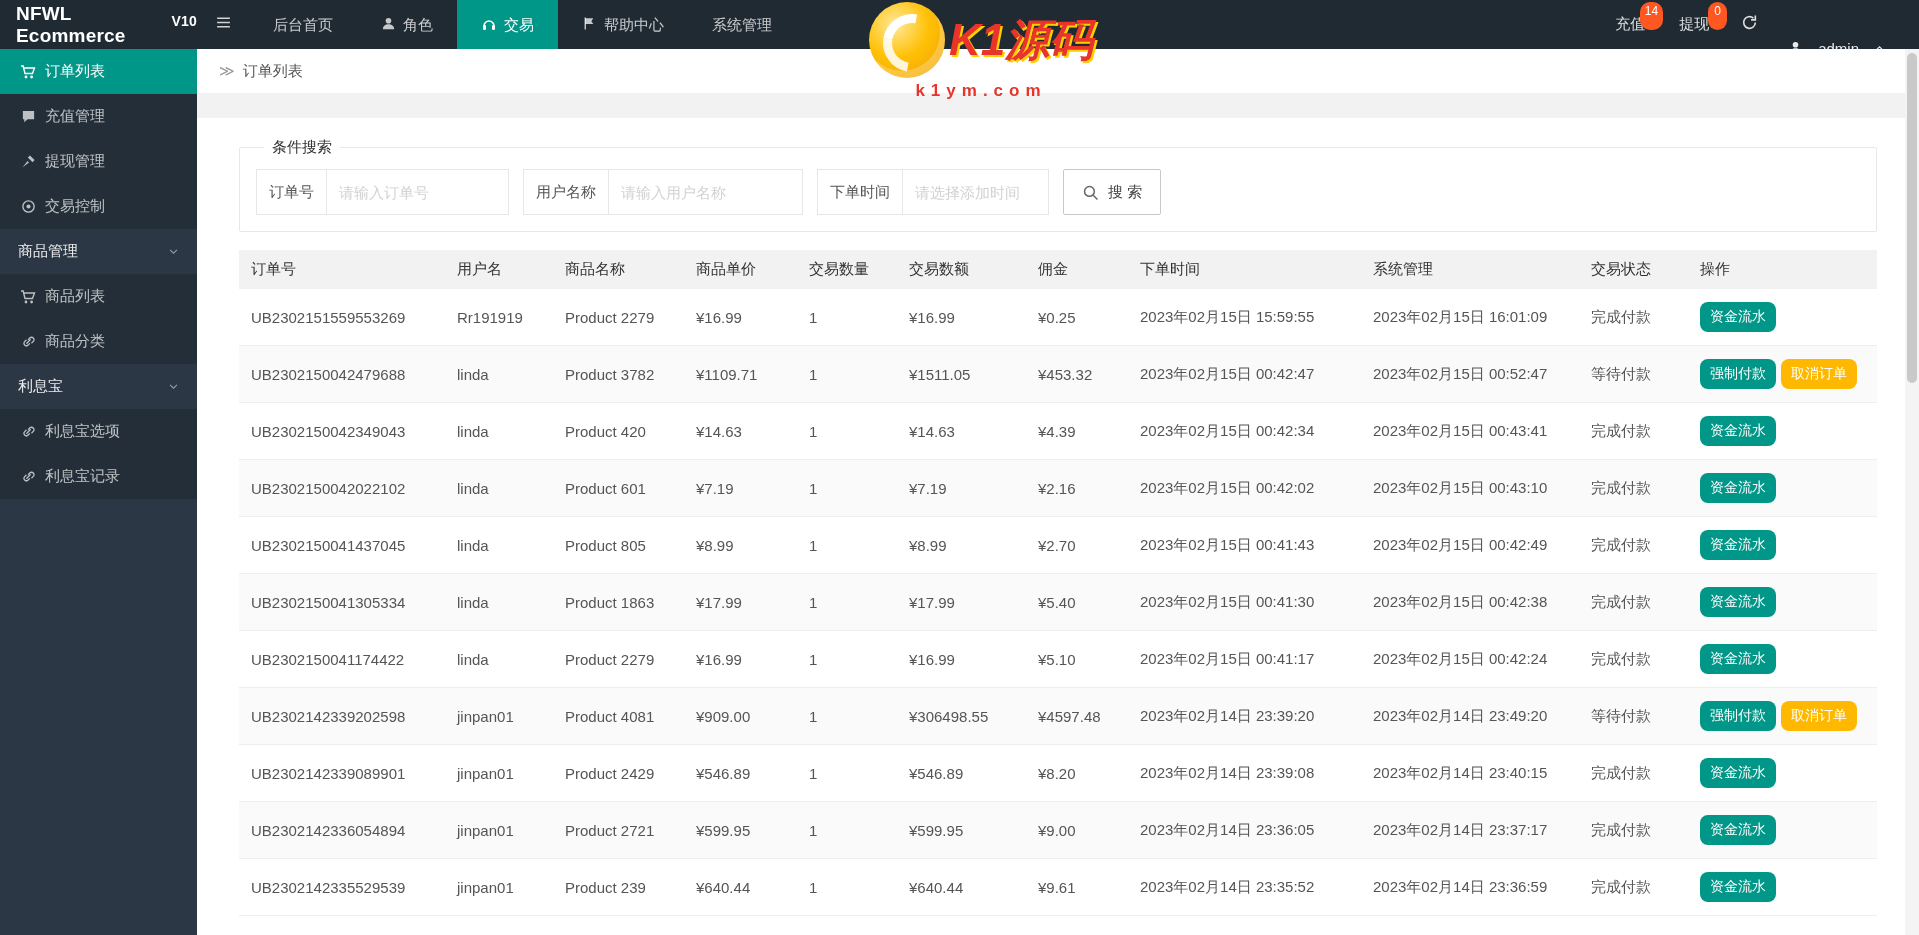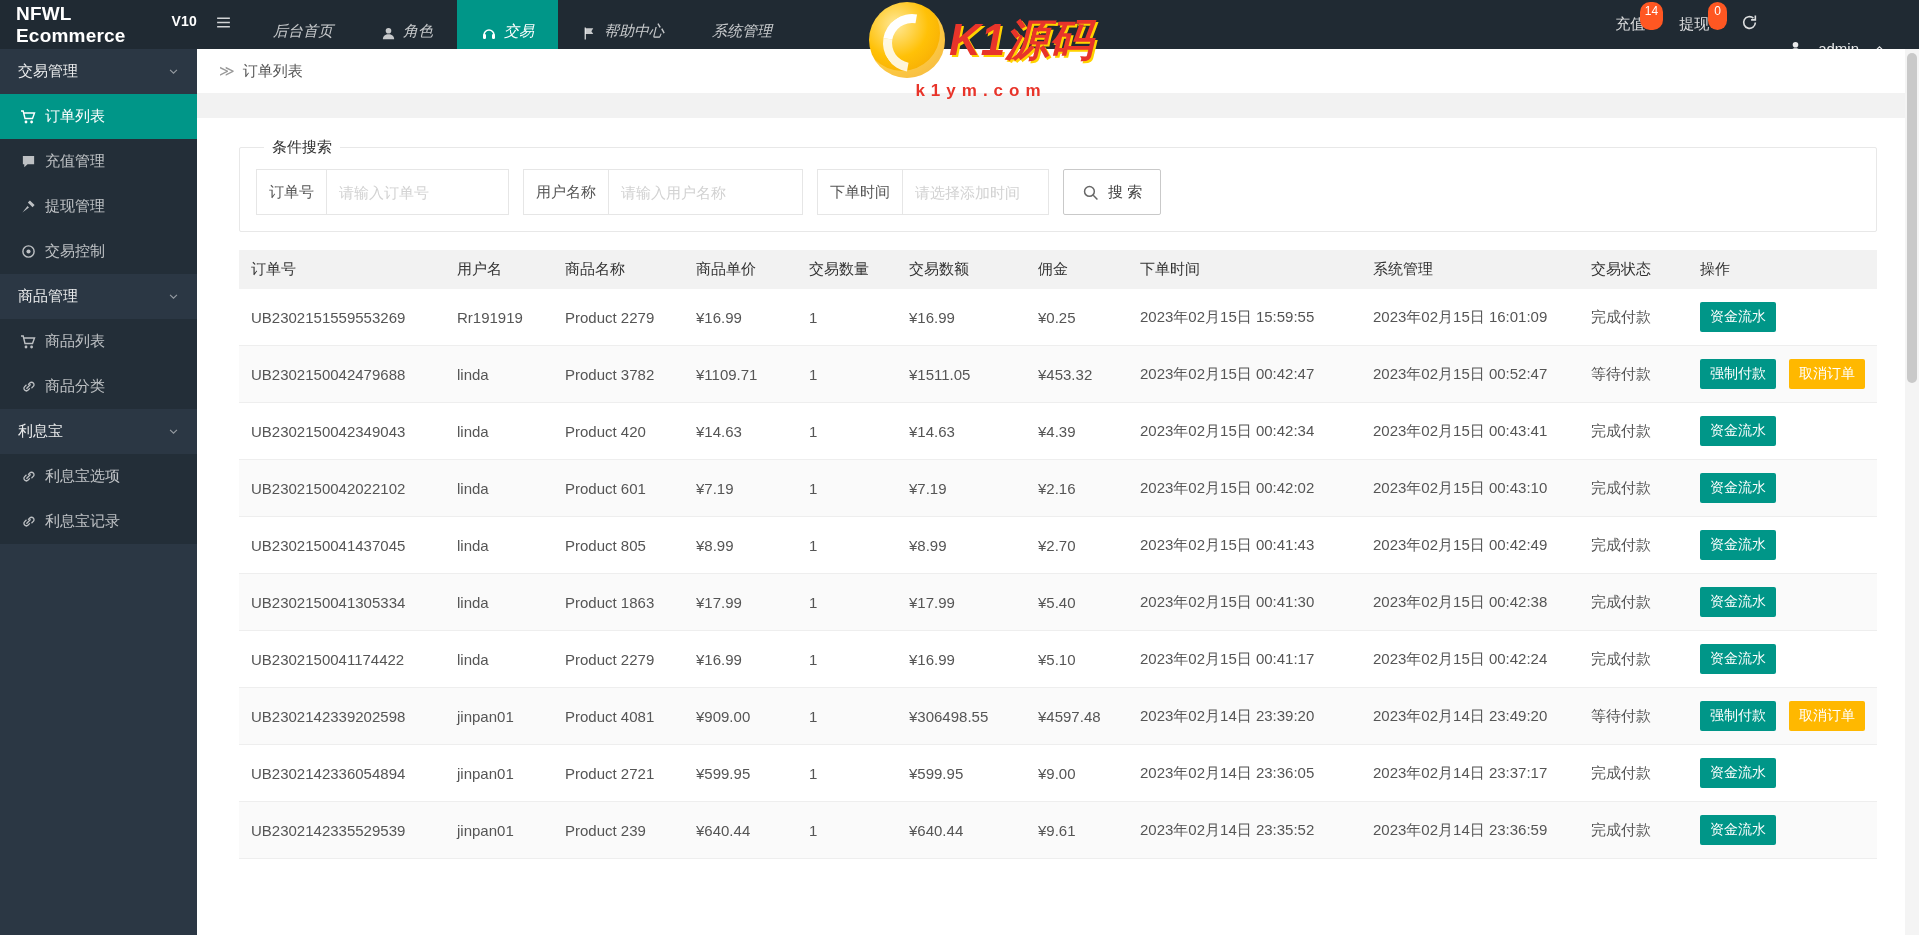--- a/index.html
+++ b/index.html
@@ -9,21 +9,21 @@
     --topbar:#202a33; --sidebar:#2b3744; --subbg:#232e38;
   }
   .app{ position:relative; width:1919px; height:935px; overflow:hidden; }
 
   
   .topbar{ position:absolute; top:0; left:0; right:0; height:49px; background:var(--topbar); display:flex; align-items:stretch; color:#fff; z-index:20; }
   .brand{ width:197px; display:flex; align-items:center; padding-left:16px; font-size:19px; font-weight:bold; letter-spacing:.2px; flex:none; }
   .brand sup{ font-size:14px; margin-left:3px; transform:translateY(-4px); font-weight:bold; }
   .hamburger{ width:52px; display:flex; align-items:center; justify-content:center; color:rgba(255,255,255,.8); cursor:pointer; }
   .topnav{ display:flex; align-items:stretch; }
-  .nav-item{ display:flex; align-items:flex-end; gap:7px; padding:8px 24px; font-size:15px; color:rgba(255,255,255,.75); cursor:pointer;font-style:italic; }
+  .nav-item{ display:flex; align-items:flex-start; gap:7px; padding:16px 24px; font-size:15px; color:rgba(255,255,255,.75); cursor:pointer; }
   .nav-item .icn{ display:inline-flex; align-items:center; }
   .nav-item.active{ background:var(--accent); color:#fff; }
   .top-right{ margin-left:auto; display:flex; align-items:center; gap:30px; padding-right:34px; }
   .top-link{ position:relative; font-size:15px; color:rgba(255,255,255,.85); cursor:pointer; padding:4px 2px; }
   .badge{ position:absolute; top:-9px; right:-16px; min-width:19px; height:28px; padding:0 5px; border-radius:10px; background:var(--badge); color:#fff; font-size:12px; line-height:19px; text-align:center; }
   .top-icon-btn{ color:rgba(255,255,255,.85); display:flex; align-items:center; cursor:pointer; }
   .top-user{ display:flex; align-items:center; gap:15px; font-size:15px; color:rgba(255,255,255,.9); cursor:pointer;margin-top:48px; }
 
   
   .sidebar{ position:absolute; top:49px; left:0; bottom:0; width:197px; background:var(--sidebar); z-index:10; }
@@ -52,21 +52,21 @@
   .search-btn .icn{ display:flex; color:#666; }
 
   
   .table-wrap{ margin-top:18px; }
   table.orders{ width:100%; border-collapse:collapse; table-layout:fixed; }
   table.orders th{ background:#f2f2f2; text-align:left; font-weight:normal; font-size:15px; color:#333; padding:10px 12px; }
   table.orders td{ font-size:15px; color:#555; padding:13px 12px; border-bottom:1px solid #eee; white-space:nowrap; overflow:hidden; }
   table.orders tbody tr:nth-child(even) td{ background:#fafafa; }
   th.c1{width:206px} th.c2{width:108px} th.c3{width:131px} th.c4{width:113px} th.c5{width:100px}
   th.c6{width:129px} th.c7{width:102px} th.c8{width:233px} th.c9{width:218px} th.c10{width:109px} th.c11{width:auto}
-  .btn{ display:inline-block; padding:6px 10px; font-size:14px; color:#fff; border:none; border-radius:2px; cursor:pointer; margin-right:13px; font-family:inherit; white-space:nowrap; }
+  .btn{ display:inline-block; padding:6px 10px; font-size:14px; color:#fff; border:none; border-radius:8px; cursor:pointer; margin-right:5px; font-family:inherit; white-space:nowrap; }
   .btn-teal{ background:var(--accent); }
   .btn-orange{ background:var(--orange); }
 
   
   .watermark{ position:absolute; left:856px; top:2px; width:250px; z-index:60; pointer-events:none; text-align:center; }
   .wm-row{ display:flex; align-items:center; justify-content:center; gap:4px; }
   .wm-circle{ position:relative; width:76px; height:76px; border-radius:50%; flex:none;
     background:radial-gradient(circle at 35% 30%, #ffe99a 0%, #ffc107 45%, #f09b00 100%);
     box-shadow:inset -5px -7px 0 rgba(255,255,255,.25); }
   .wm-circle:after{ content:""; position:absolute; left:14px; top:12px; width:40px; height:40px; border-radius:50%;
@@ -150,28 +150,20 @@
             </svg></span>
         <span>admin</span>
         <span class="icn"><svg width="11" height="11" viewBox="0 0 16 16">
               <path d="M3 10.5l5-5 5 5" stroke="currentColor" stroke-width="1.6" fill="none"></path>
             </svg></span>
       </div>
     </div>
   </div>
 
   <div class="sidebar" id="sidebar">
-      <div class="side-group-header">
-        <span>交易管理</span>
-        <span class="chev">
-          <svg width="11" height="11" viewBox="0 0 16 16">
-            <path d="M3 5.5l5 5 5-5" stroke="currentColor" stroke-width="1.6" fill="none"></path>
-          </svg>
-        </span>
-      </div>
       <div class="side-item active">
         <span class="icn">
           <svg width="16" height="16" viewBox="0 0 16 16">
             <path d="M1 2h2.2l1.8 7.5h7.5L14.5 4H4" stroke="currentColor" stroke-width="1.4" fill="none"></path>
             <circle cx="6" cy="13" r="1.4" fill="currentColor"></circle>
             <circle cx="11.6" cy="13" r="1.4" fill="currentColor"></circle>
           </svg>
         </span>
         <span>订单列表</span>
       </div>
@@ -404,20 +396,33 @@
                 <td>¥909.00</td>
                 <td>1</td>
                 <td>¥306498.55</td>
                 <td>¥4597.48</td>
                 <td>2023年02月14日 23:39:20</td>
                 <td>2023年02月14日 23:49:20</td>
                 <td>等待付款</td>
                 <td><button class="btn btn-teal">强制付款</button><button class="btn btn-orange">取消订单</button></td>
               </tr>
               <tr>
+                <td>UB2302142339089901</td>
+                <td>jinpan01</td>
+                <td>Product 2429</td>
+                <td>¥546.89</td>
+                <td>1</td>
+                <td>¥546.89</td>
+                <td>¥8.20</td>
+                <td>2023年02月14日 23:39:08</td>
+                <td>2023年02月14日 23:40:15</td>
+                <td>完成付款</td>
+                <td><button class="btn btn-teal">资金流水</button></td>
+              </tr>
+              <tr>
                 <td>UB2302142336054894</td>
                 <td>jinpan01</td>
                 <td>Product 2721</td>
                 <td>¥599.95</td>
                 <td>1</td>
                 <td>¥599.95</td>
                 <td>¥9.00</td>
                 <td>2023年02月14日 23:36:05</td>
                 <td>2023年02月14日 23:37:17</td>
                 <td>完成付款</td>

